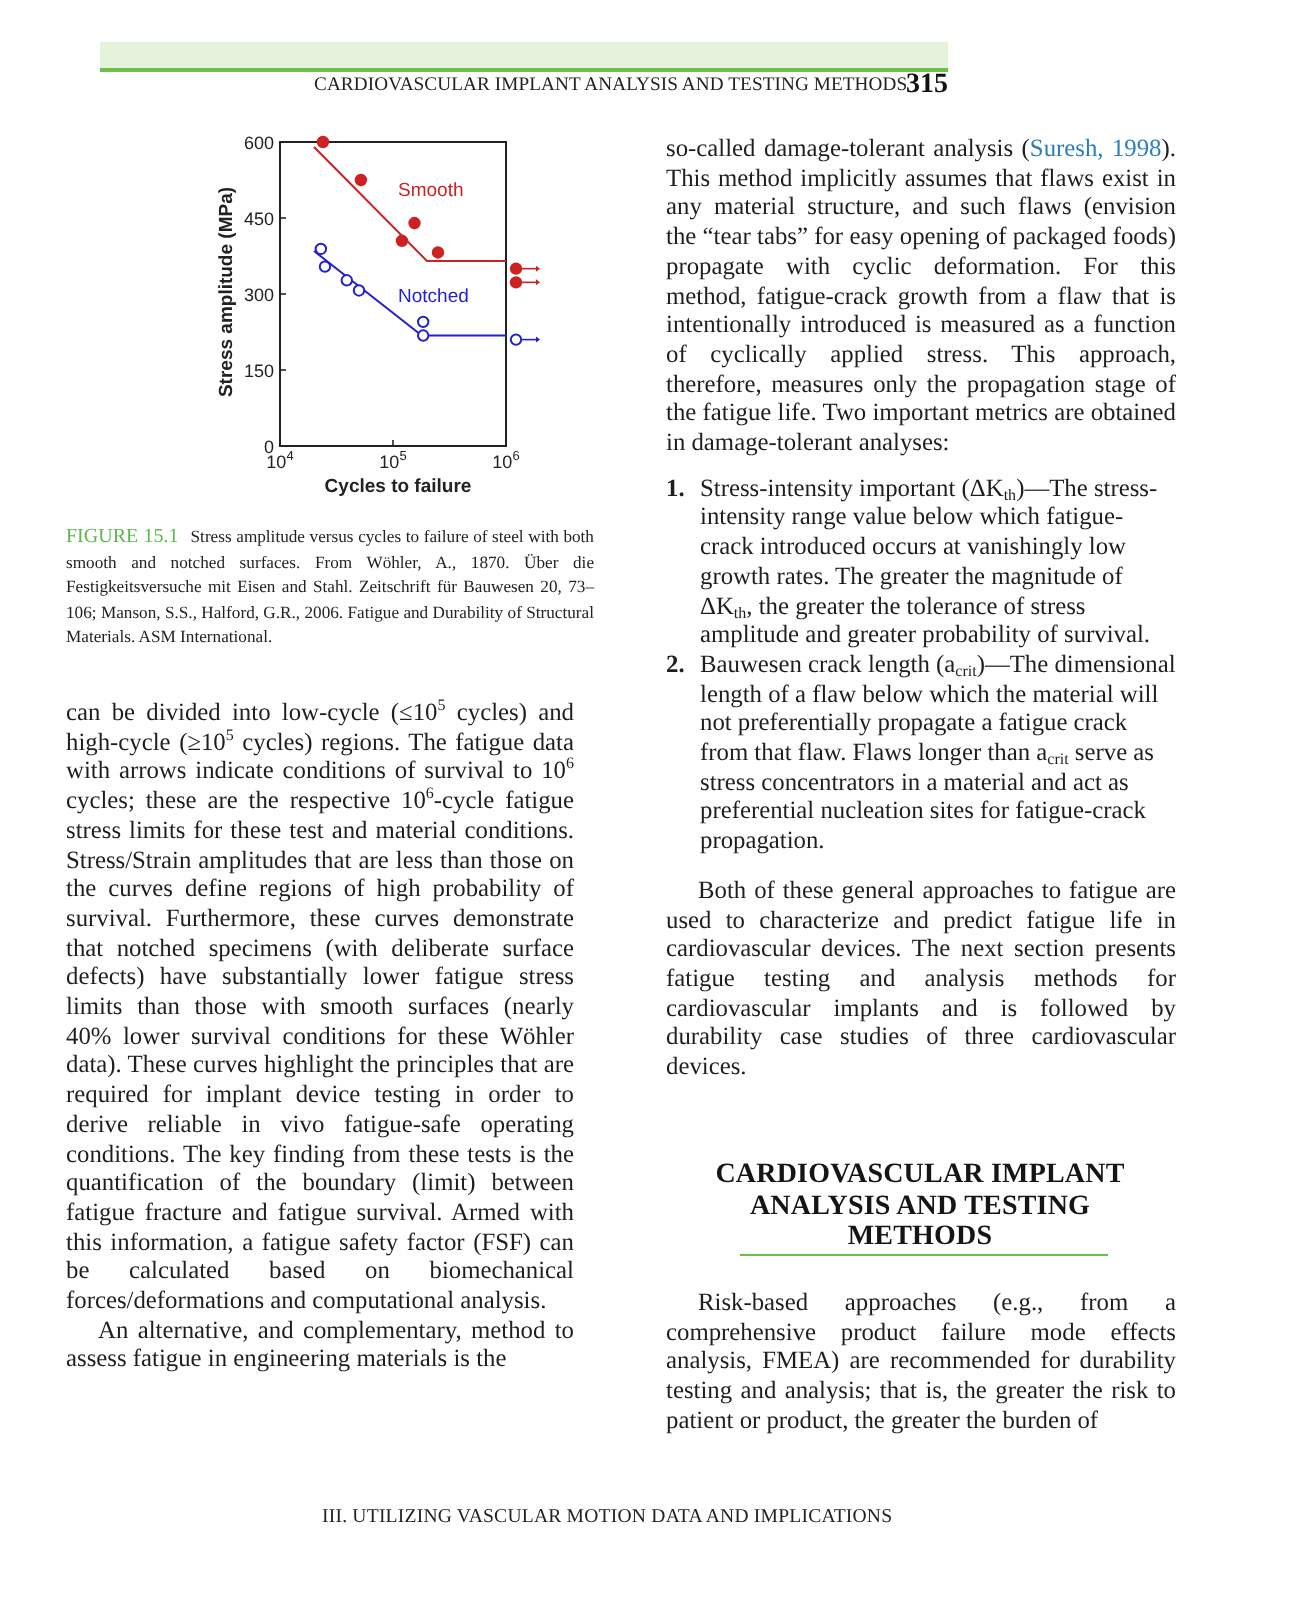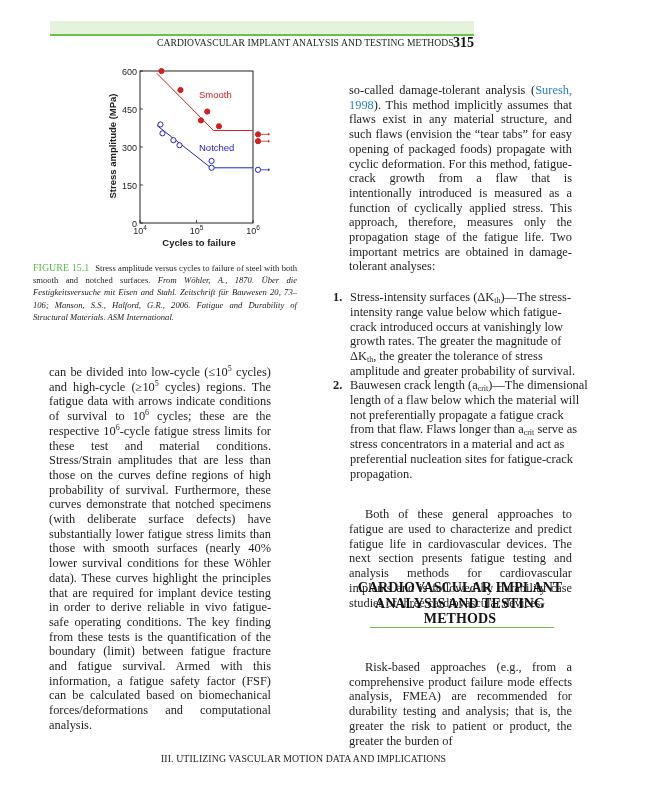--- a/index.html
+++ b/index.html
@@ -7,24 +7,24 @@
   .topbar { position:absolute; left:50px; top:21px; width:423px; height:13px; background:#e6f3dc; border-bottom:2px solid #6cc04a; }
   .topbar { width:424px; }
   .running-head { position:absolute; left:157px; top:37px; font-family:"Liberation Serif",serif; font-size:9.6px; letter-spacing:0.05px; color:#222; }
   .page-num { position:absolute; right:175px; top:35px; font-family:"Liberation Serif",serif; font-size:14px; font-weight:bold; color:#111; }
   .page-num { right:auto; left:453px;text-align:right; }
 
   .chart { position:absolute; left:80px; top:60px; width:220px; height:195px; }
 
   .caption { position:absolute; left:33px; top:262px; width:264px; font-family:"Liberation Serif",serif; font-size:8.6px; line-height:12.2px; text-align:justify; color:#222; }
   .caption .fig-label { color:#5cb84a; font-size:10px; margin-right:6px; }
-  .caption .src { font-style:italic; }
+  .caption .src { }
 
   .col { position:absolute; font-family:"Liberation Serif",serif; font-size:12.4px; line-height:14.7px; text-align:justify; color:#1e1e1e; }
-  .col p { margin:16px; }
+  .col p { margin:0; }
   .col .indent { text-indent:16px; }
   .left-col { left:33px; top:349px; width:254px; }
   .right-col { left:333px; top:67px; width:255px; }
   sup { font-size:8px; line-height:0; vertical-align:5px; }
   sub { font-size:8px; line-height:0; vertical-align:-2px;text-align:center; }
   .cite { color:#2a7fb8; }
   .ital { }
 
   ol.metrics { list-style:none; margin:8px 0 0 0; padding:0; text-align:left; }
   ol.metrics li { position:relative; padding-left:17px; margin-bottom:0; }
@@ -98,26 +98,27 @@
   <text id="ann-notched" font-family="Liberation Sans, sans-serif" font-size="9.5" fill="#2222cc" x="119" y="91">Notched</text>
 </svg>
 
 <div class="caption">
   <span class="fig-label">FIGURE 15.1</span><span>Stress amplitude versus cycles to failure of steel with both smooth and notched surfaces.</span>
   <span class="src">From Wöhler, A., 1870. Über die Festigkeitsversuche mit Eisen and Stahl. Zeitschrift für Bauwesen 20, 73–106; Manson, S.S., Halford, G.R., 2006. Fatigue and Durability of Structural Materials. ASM International.</span>
 </div>
 
 <div class="col left-col">
   <p><span>can be divided into low-cycle (≤10</span><sup>5</sup><span> cycles) and high-cycle (≥10</span><sup>5</sup><span> cycles) regions. The fatigue data with arrows indicate conditions of survival to 10</span><sup>6</sup><span> cycles; these are the respective 10</span><sup>6</sup><span>-cycle fatigue stress limits for these test and material conditions. Stress/Strain amplitudes that are less than those on the curves define regions of high probability of survival. Furthermore, these curves demonstrate that notched specimens (with deliberate surface defects) have substantially lower fatigue stress limits than those with smooth surfaces (nearly 40% lower survival conditions for these Wöhler data). These curves highlight the principles that are required for implant device testing in order to derive reliable </span><span class="ital">in vivo</span><span> fatigue-safe operating conditions. The key finding from these tests is the quantification of the boundary (limit) between fatigue fracture and fatigue survival. Armed with this information, a fatigue safety factor (FSF) can be calculated based on biomechanical forces/deformations and computational analysis.</span></p>
+  <p class="indent">An alternative, and complementary, method to assess fatigue in engineering materials is the</p>
 </div>
 
 <div class="col right-col">
   <p><span>so-called damage-tolerant analysis (</span><span class="cite">Suresh, 1998</span><span>). This method implicitly assumes that flaws exist in any material structure, and such flaws (envision the “tear tabs” for easy opening of packaged foods) propagate with cyclic deformation. For this method, fatigue-crack growth from a flaw that is intentionally introduced is measured as a function of cyclically applied stress. This approach, therefore, measures only the propagation stage of the fatigue life. Two important metrics are obtained in damage-tolerant analyses:</span></p>
   <ol class="metrics">
-    <li><span class="num">1.</span><span>Stress-intensity surfaces (ΔK</span><sub>th</sub><span>)—The stress-intensity range value below which fatigue-crack introduced occurs at vanishingly low growth rates. The greater the magnitude of ΔK</span><sub>th</sub><span>, the greater the tolerance of stress amplitude and greater probability of survival.</span></li>
+    <li><span class="num">1.</span><span>Stress-intensity important (ΔK</span><sub>th</sub><span>)—The stress-intensity range value below which fatigue-crack introduced occurs at vanishingly low growth rates. The greater the magnitude of ΔK</span><sub>th</sub><span>, the greater the tolerance of stress amplitude and greater probability of survival.</span></li>
     <li><span class="num">2.</span><span>Bauwesen crack length (a</span><sub>crit</sub><span>)—The dimensional length of a flaw below which the material will not preferentially propagate a fatigue crack from that flaw. Flaws longer than a</span><sub>crit</sub><span> serve as stress concentrators in a material and act as preferential nucleation sites for fatigue-crack propagation.</span></li>
   </ol>
   <div class="spacer"></div>
   <p class="indent">Both of these general approaches to fatigue are used to characterize and predict fatigue life in cardiovascular devices. The next section presents fatigue testing and analysis methods for cardiovascular implants and is followed by durability case studies of three cardiovascular devices.</p>
 </div>
 
 <div class="section-heading">CARDIOVASCULAR IMPLANT ANALYSIS AND TESTING METHODS</div>
 <div class="section-rule"></div>
 <div class="col risk-para">
   <p class="indent">Risk-based approaches (e.g., from a comprehensive product failure mode effects analysis, FMEA) are recommended for durability testing and analysis; that is, the greater the risk to patient or product, the greater the burden of</p>

